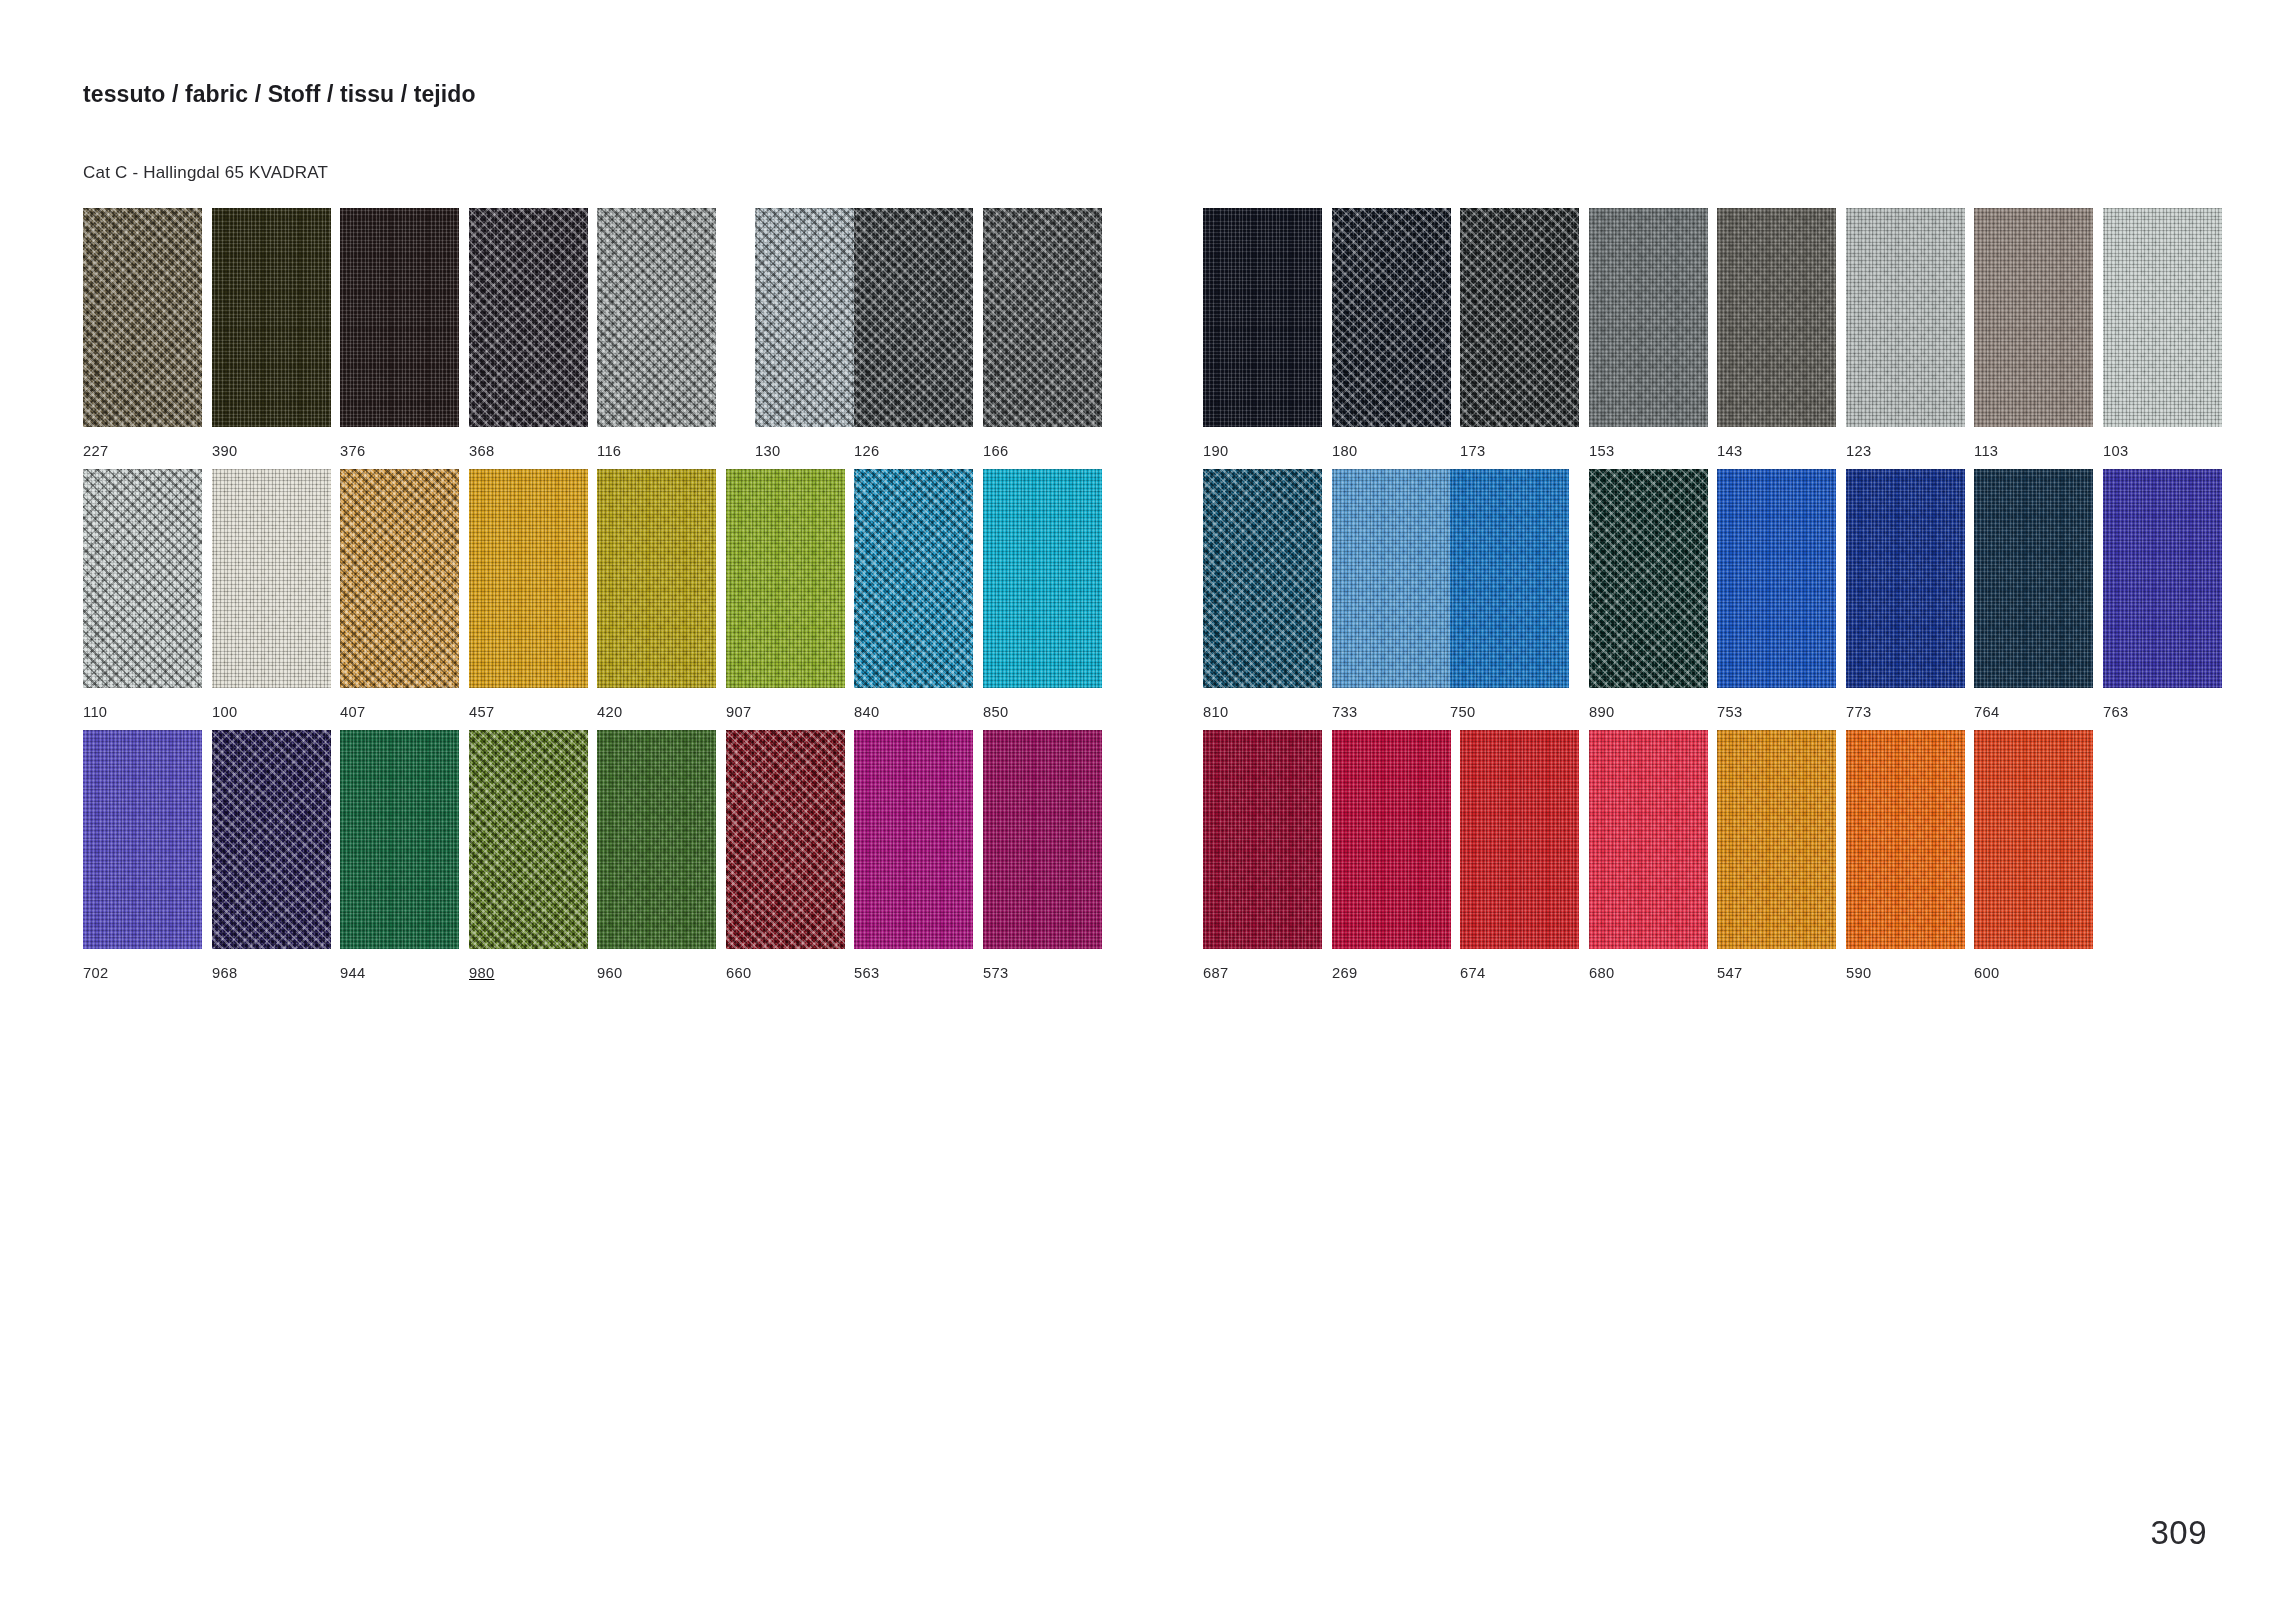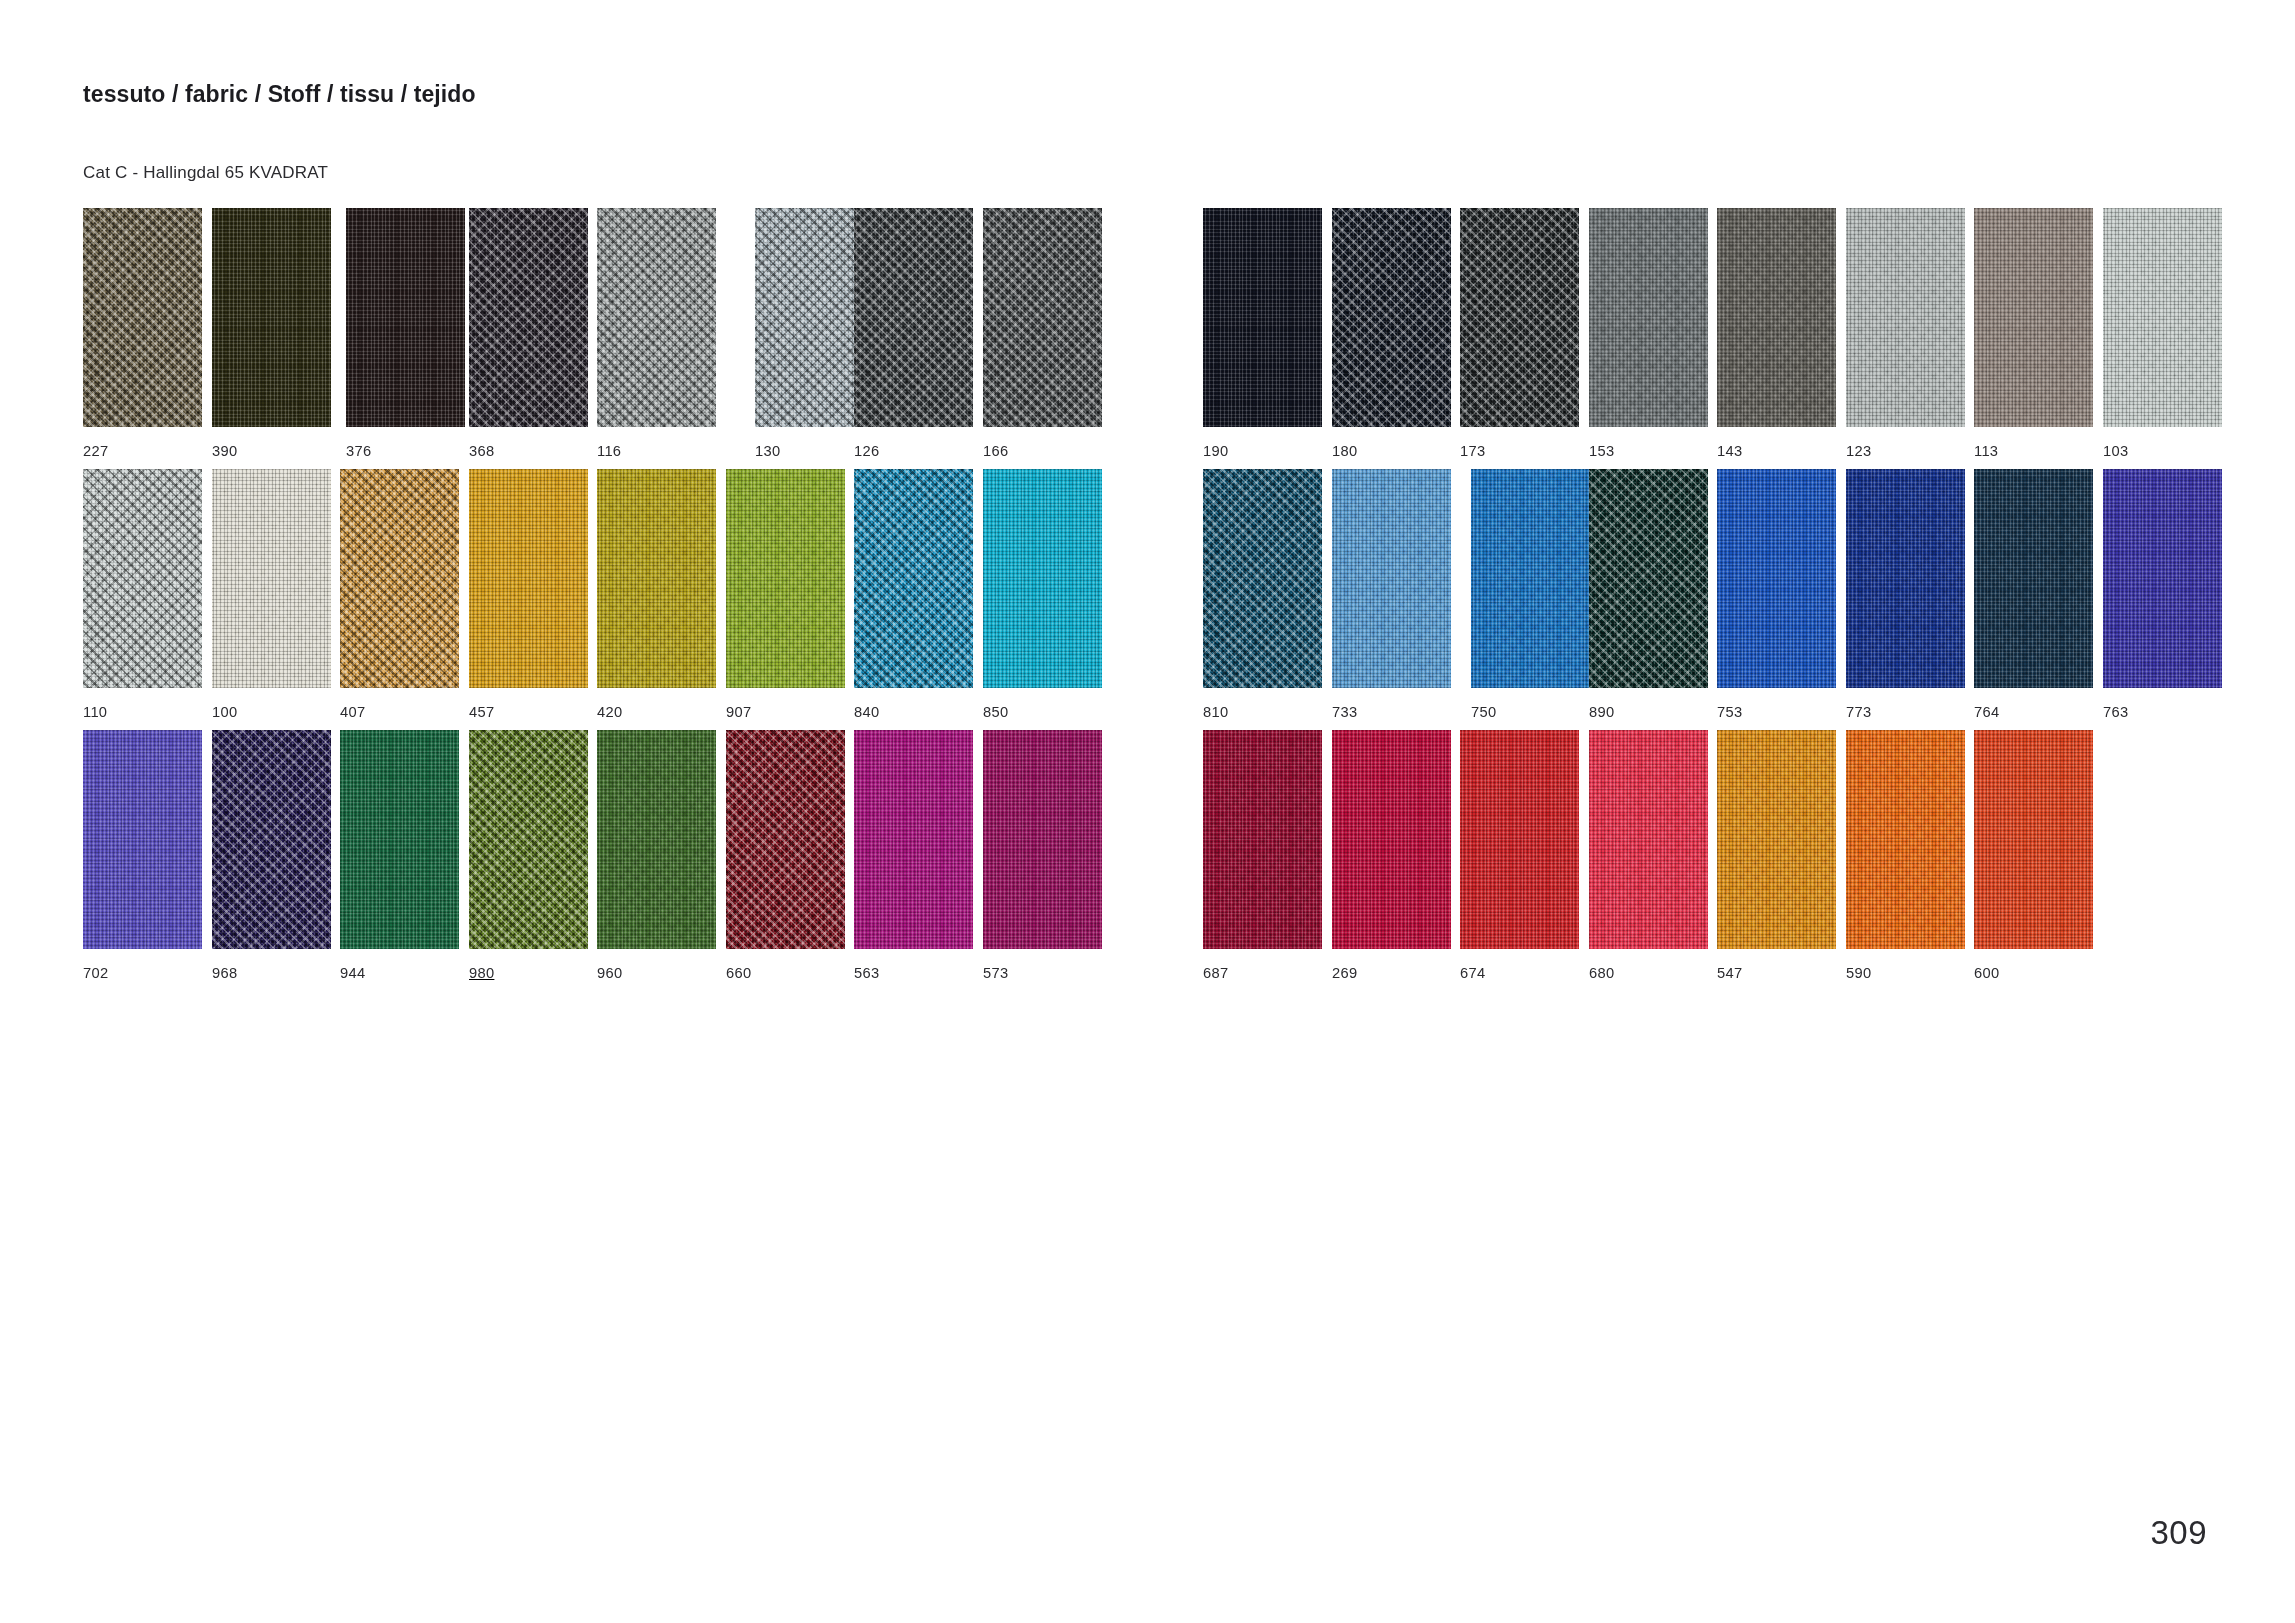--- a/index.html
+++ b/index.html
@@ -186,21 +186,21 @@
   <div class="block block-left">
       <div class="swatch-row">
         <div class="swatch-cell" style="left: 0px;">
           <div class="swatch weave-speckled" style="background-color: rgb(110, 99, 72);"></div>
           <div class="swatch-label">227</div>
         </div>
         <div class="swatch-cell" style="left: 129px;">
           <div class="swatch weave-plain" style="background-color: rgb(43, 42, 18);"></div>
           <div class="swatch-label">390</div>
         </div>
-        <div class="swatch-cell" style="left: 257px; margin-left: 6px;">
+        <div class="swatch-cell" style="left: 257px;">
           <div class="swatch weave-plain" style="background-color: rgb(36, 26, 26);"></div>
           <div class="swatch-label">376</div>
         </div>
         <div class="swatch-cell" style="left: 386px;">
           <div class="swatch weave-speckled" style="background-color: rgb(43, 38, 48);"></div>
           <div class="swatch-label">368</div>
         </div>
         <div class="swatch-cell" style="left: 514px;">
           <div class="swatch weave-speckled" style="background-color: rgb(154, 160, 160);"></div>
           <div class="swatch-label">116</div>
@@ -325,21 +325,21 @@
       </div>
       <div class="swatch-row">
         <div class="swatch-cell" style="left: 0px;">
           <div class="swatch weave-speckled" style="background-color: rgb(12, 84, 116);"></div>
           <div class="swatch-label">810</div>
         </div>
         <div class="swatch-cell" style="left: 129px;">
           <div class="swatch weave-normal" style="background-color: rgb(92, 159, 212);"></div>
           <div class="swatch-label">733</div>
         </div>
-        <div class="swatch-cell" style="left: 268px;">
+        <div class="swatch-cell" style="left: 247px;">
           <div class="swatch weave-normal" style="background-color: rgb(27, 118, 196);"></div>
           <div class="swatch-label">750</div>
         </div>
         <div class="swatch-cell" style="left: 386px;">
           <div class="swatch weave-speckled" style="background-color: rgb(10, 47, 42);"></div>
           <div class="swatch-label">890</div>
         </div>
         <div class="swatch-cell" style="left: 514px;">
           <div class="swatch weave-plain" style="background-color: rgb(26, 86, 194);"></div>
           <div class="swatch-label">753</div>

